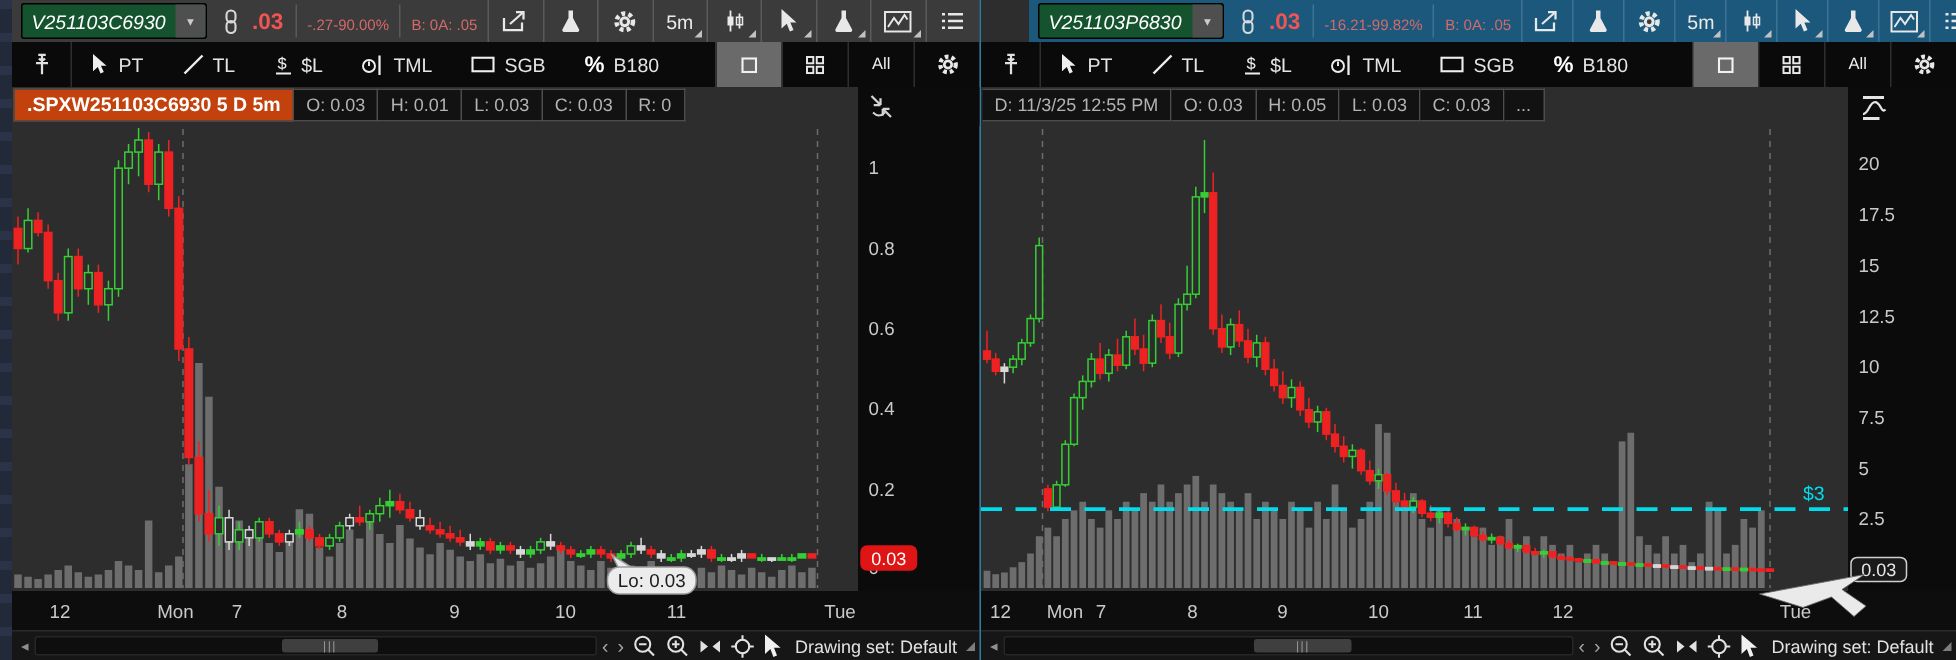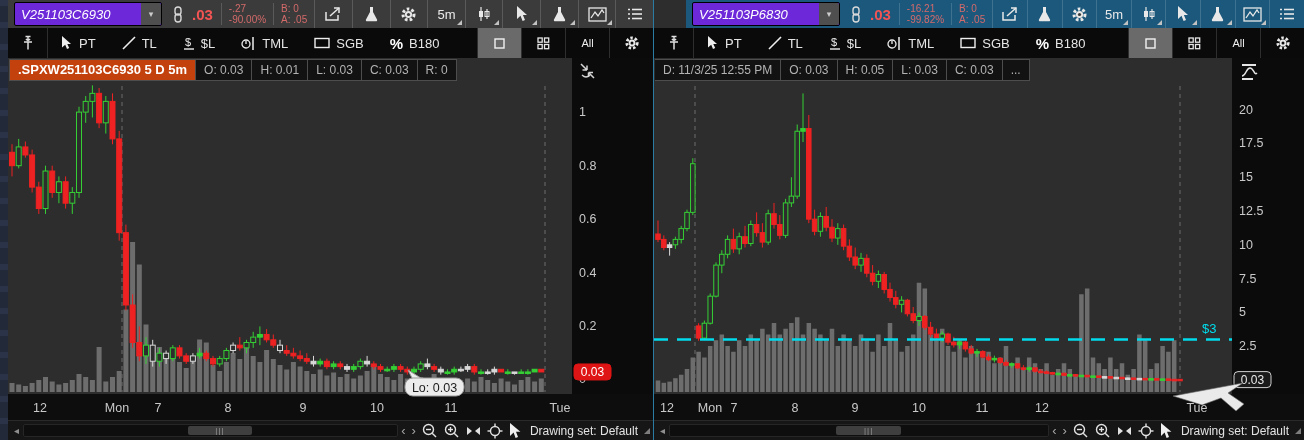--- a/index.html
+++ b/index.html
@@ -10,31 +10,31 @@
   .edge-strip { width:8px; height:440px; background:#222a3a;
     background-image:repeating-linear-gradient(#2a3347 0 6px, #222a3a 6px 22px); flex:none; }
 
   .panel { height:440px; display:flex; flex-direction:column; background:#2d2d2d; position:relative; }
   .panel.left { width:645px; }
   .panel.right { width:651px; border-left:1px solid #2b7ca3; }
 
   
   .tbar1 { height:28px; background:#3b3b3b; display:flex; align-items:stretch; flex:none; }
   .tbar1.blue { background:#1b587c;margin-left:32px; }
-  .symwrap { display:flex; align-items:center; margin:2px 4px 2px 6px; background:#6d28d9;
-    border:1px solid #000; border-radius:2px; width:148px; flex:none; }
+  .symwrap { display:flex; align-items:center; margin:2px 4px 2px 6px; background:#14532d;
+    border:1px solid #000; border-radius:2px; width:124px; flex:none; }
   .symtext { color:#fff; font-size:13px; padding:0 6px; flex:1; font-style:italic; }
   .symdd { width:20px; height:100%; background:#4f4f4f; color:#ccc; font-size:9px;
     display:flex; align-items:center; justify-content:center; border-radius:0 2px 2px 0; }
   .linkbtn { display:flex; align-items:center; justify-content:center; width:24px; flex:none; }
   .price { color:#f25454; font-size:15px; font-weight:bold; display:flex; align-items:center;
     padding:0 8px 0 2px; flex:none; }
   .vdiv { width:1px; background:#5a5a5a; margin:3px 0; flex:none; }
   .blue .vdiv { width:1px; background:#3d7291; }
-  .twoline { display:flex; flex-direction:column; justify-content:center; padding:12px 7px;
+  .twoline { display:flex; flex-direction:row; justify-content:center; padding:12px 7px;
     font-size:10px; color:#d46a6a; line-height:11px; flex:none; }
   .ibtn { flex:1; display:flex; align-items:center; justify-content:center; position:relative;
     border-left:1px solid #5a5a5a; cursor:pointer; min-width:34px; }
   .blue .ibtn { border-left:1px solid #3d7291; }
   .ibtn svg { display:block; }
   .tftext { color:#e9e9e9; font-size:13px; }
   .cornerdd { position:absolute; right:3px; bottom:3px; width:0; height:0;
     border-bottom:5px solid #c2c2c2; border-left:5px solid transparent; }
 
   

